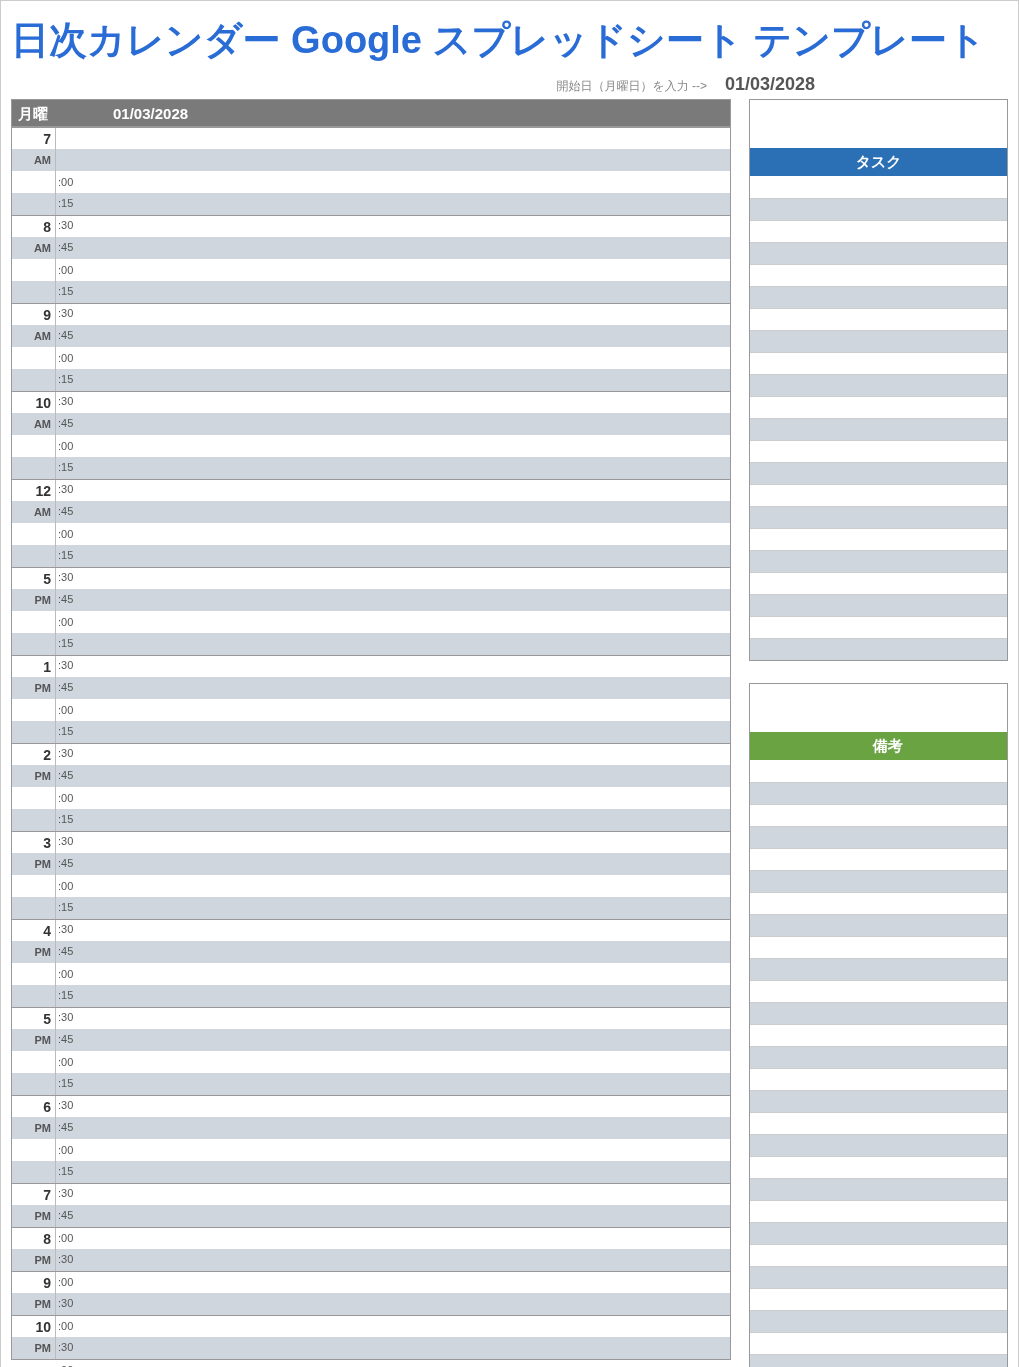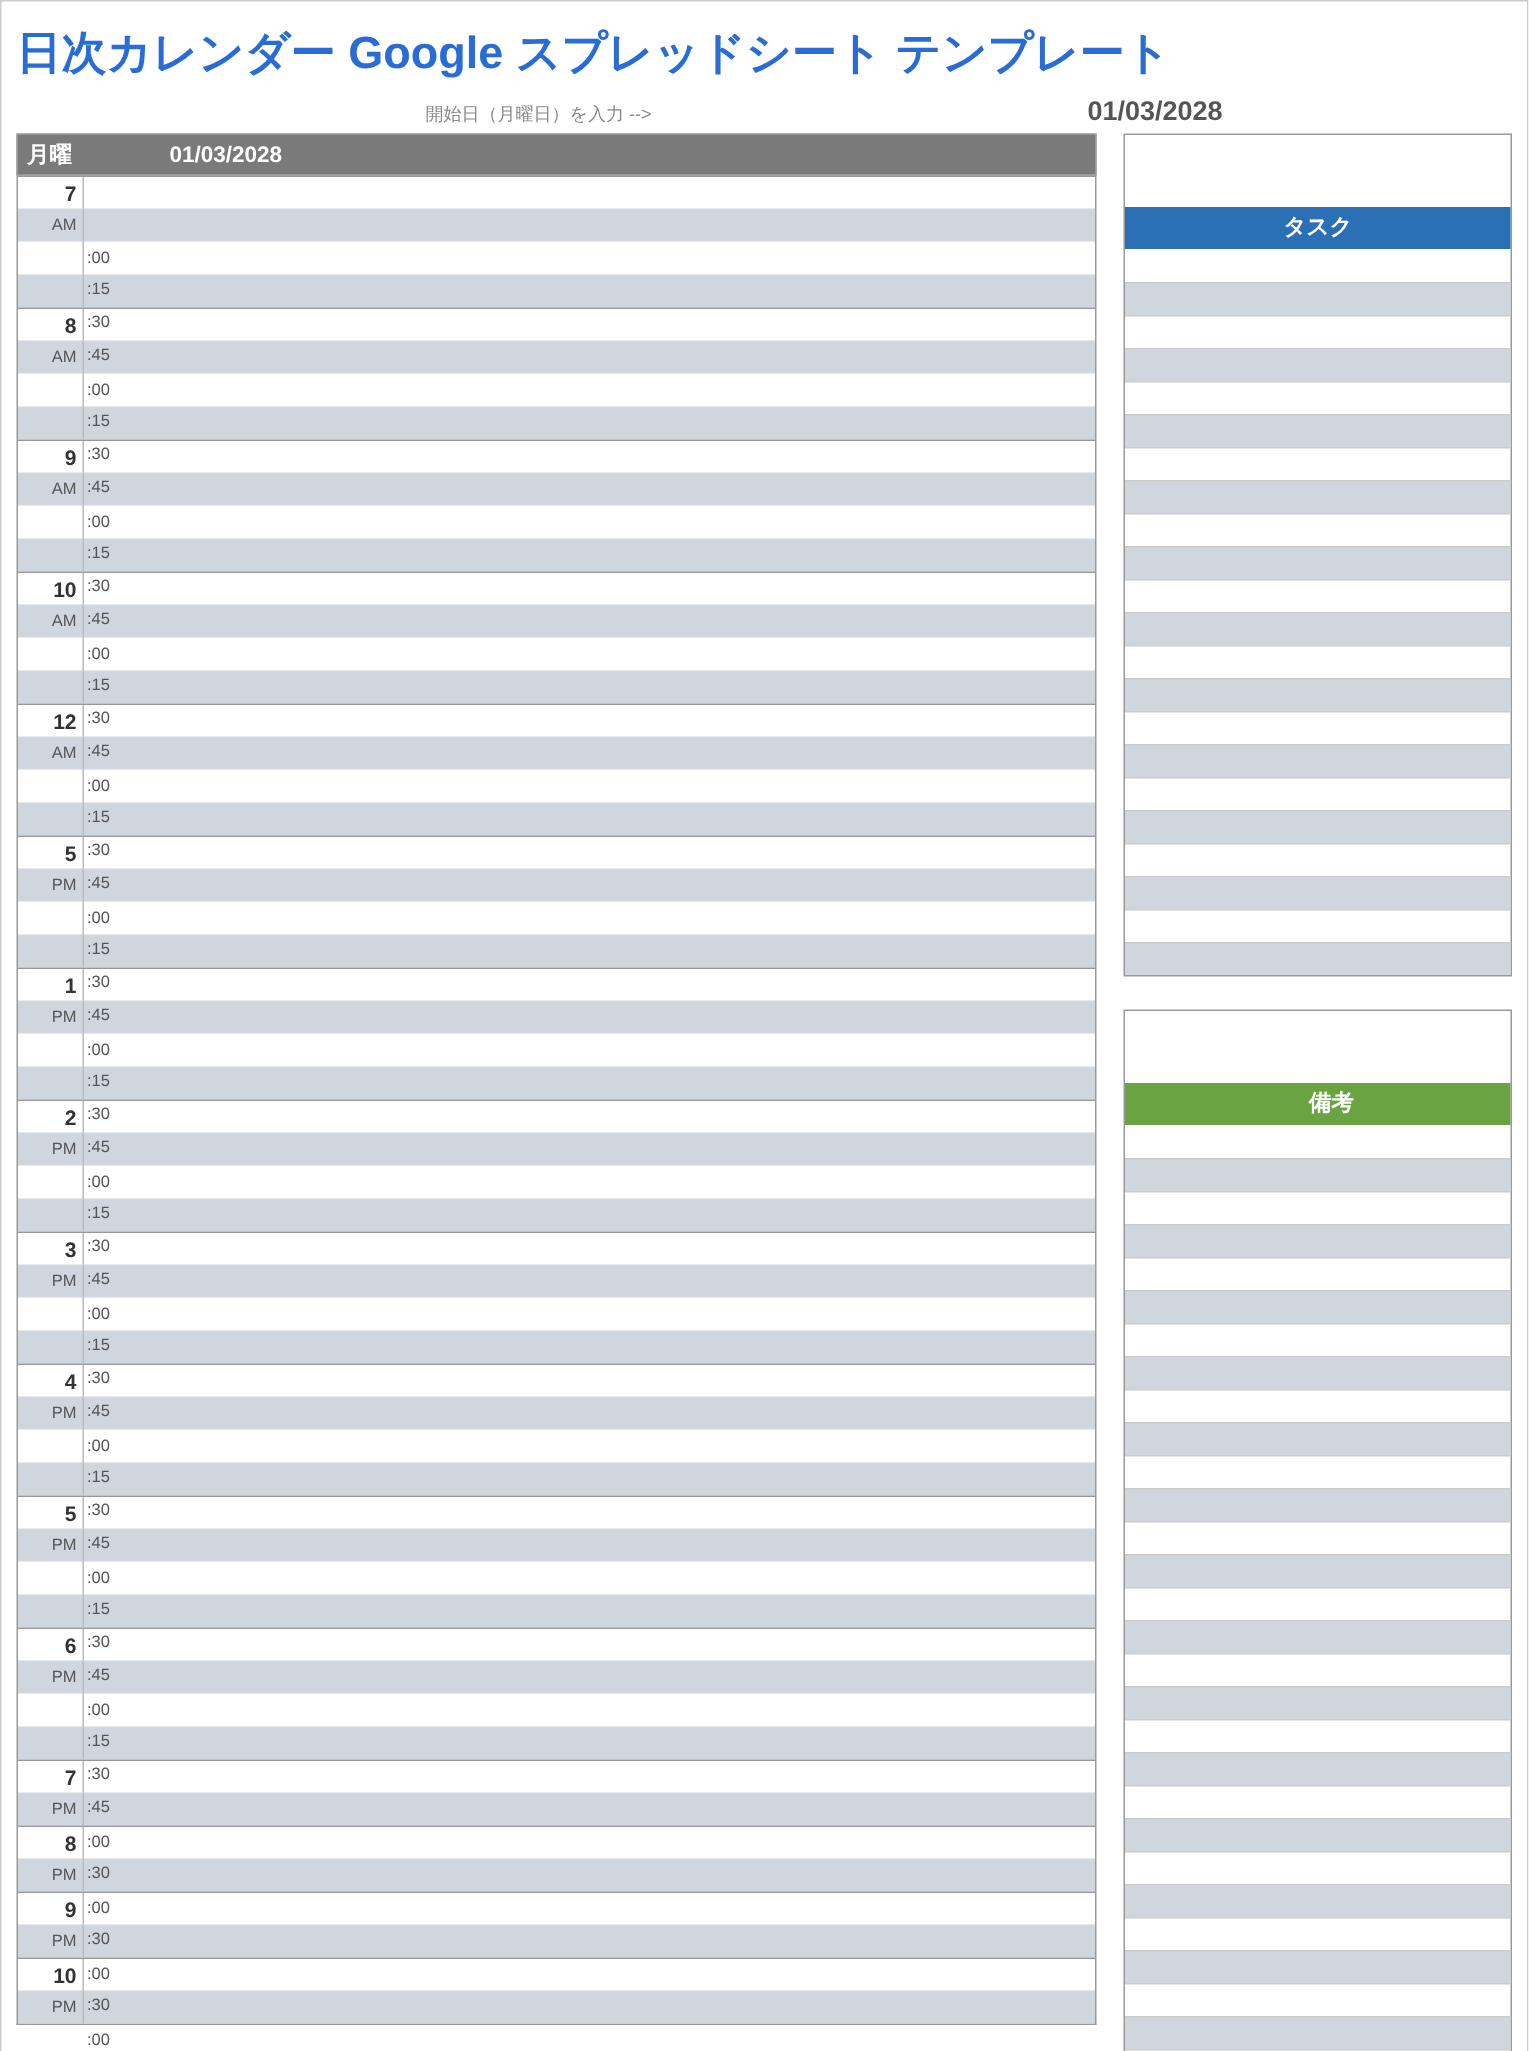--- a/index.html
+++ b/index.html
@@ -1,33 +1,33 @@
 <!DOCTYPE html>
 <html><head>
 <meta charset="utf-8">
 <style>
   * { box-sizing: border-box; margin: 0; padding: 0; }
   body { font-family: Arial, sans-serif; background: #fff; color: #333; }
   .page { width: 1019px; border: 1px solid #ccc; padding: 8px 10px 10px; }
-  .title { color: #2a6cd6; font-size: 30px; font-weight: bold; padding: 6px 0 8px; }
+  .title { color: #2a6cd6; font-size: 38px; font-weight: bold; padding: 6px 0 8px; }
   .topline { display: flex; align-items: baseline; gap: 12px; }
-  .topline .instr { flex: 1; text-align: center; font-size: 12px; color: #888; padding-right: 6px; }
+  .topline .instr { flex: 1; text-align: right; font-size: 12px; color: #888; padding-right: 6px; }
   .topline .date { width: 283px; font-size: 18px; font-weight: bold; color: #555; }
   .columns { display: flex; gap: 18px; margin-top: 4px; }
   .left { width: 788px; }
   .right { width: 283px; }
   .dayheader { display: flex; background: #7a7a7a; color: #fff; font-weight: bold; height: 28px; line-height: 28px; font-size: 15px; border: 1px solid #999; }
   .dayheader .lbl { width: 95px; padding-left: 6px; }
   .dayheader .dt { flex: 1; padding-left: 6px; }
   .schedule { border: 1px solid #999; border-top: none; }
   .srow { display: flex; height: 22px; font-size: 13px; }
   .srow.alt { background: #d0d6de; }
   .srow.hourstart { border-top: 1px solid #999; }
   .hcol { width: 44px; text-align: right; padding-right: 4px; font-weight: bold; color: #333; border-right: 1px solid #bbb; line-height: 22px; font-size: 14px; }
-  .hcol.ampm { font-weight: normal; font-size: 11px; color: #555; }
+  .hcol.ampm { font-weight: bold; font-size: 11px; color: #555; }
   .mcol { width: 32px; text-align: left; padding-left: 2px; font-size: 11px; color: #555; line-height: 22px; border-right: 1px solid #bbb; margin-top: 43px; }
   .ecol { flex: 1; border-left: none; }
   .panel { border: 1px solid #999; }
   .panelhead { height: 28px; line-height: 28px; text-align: center; color: #fff; font-weight: bold; font-size: 15px; margin-top: 48px; }
   .taskhead { background: #2b6fb5; }
   .noteshead { background: #6aa342; padding-left: 18px; }
   .prow { height: 22px; border-top: 1px solid #ccc; }
   .prow.alt { background: #d0d6de; }
   .panel .prow:first-of-type { border-top: none; }
   .rightgap { height: 22px; }

